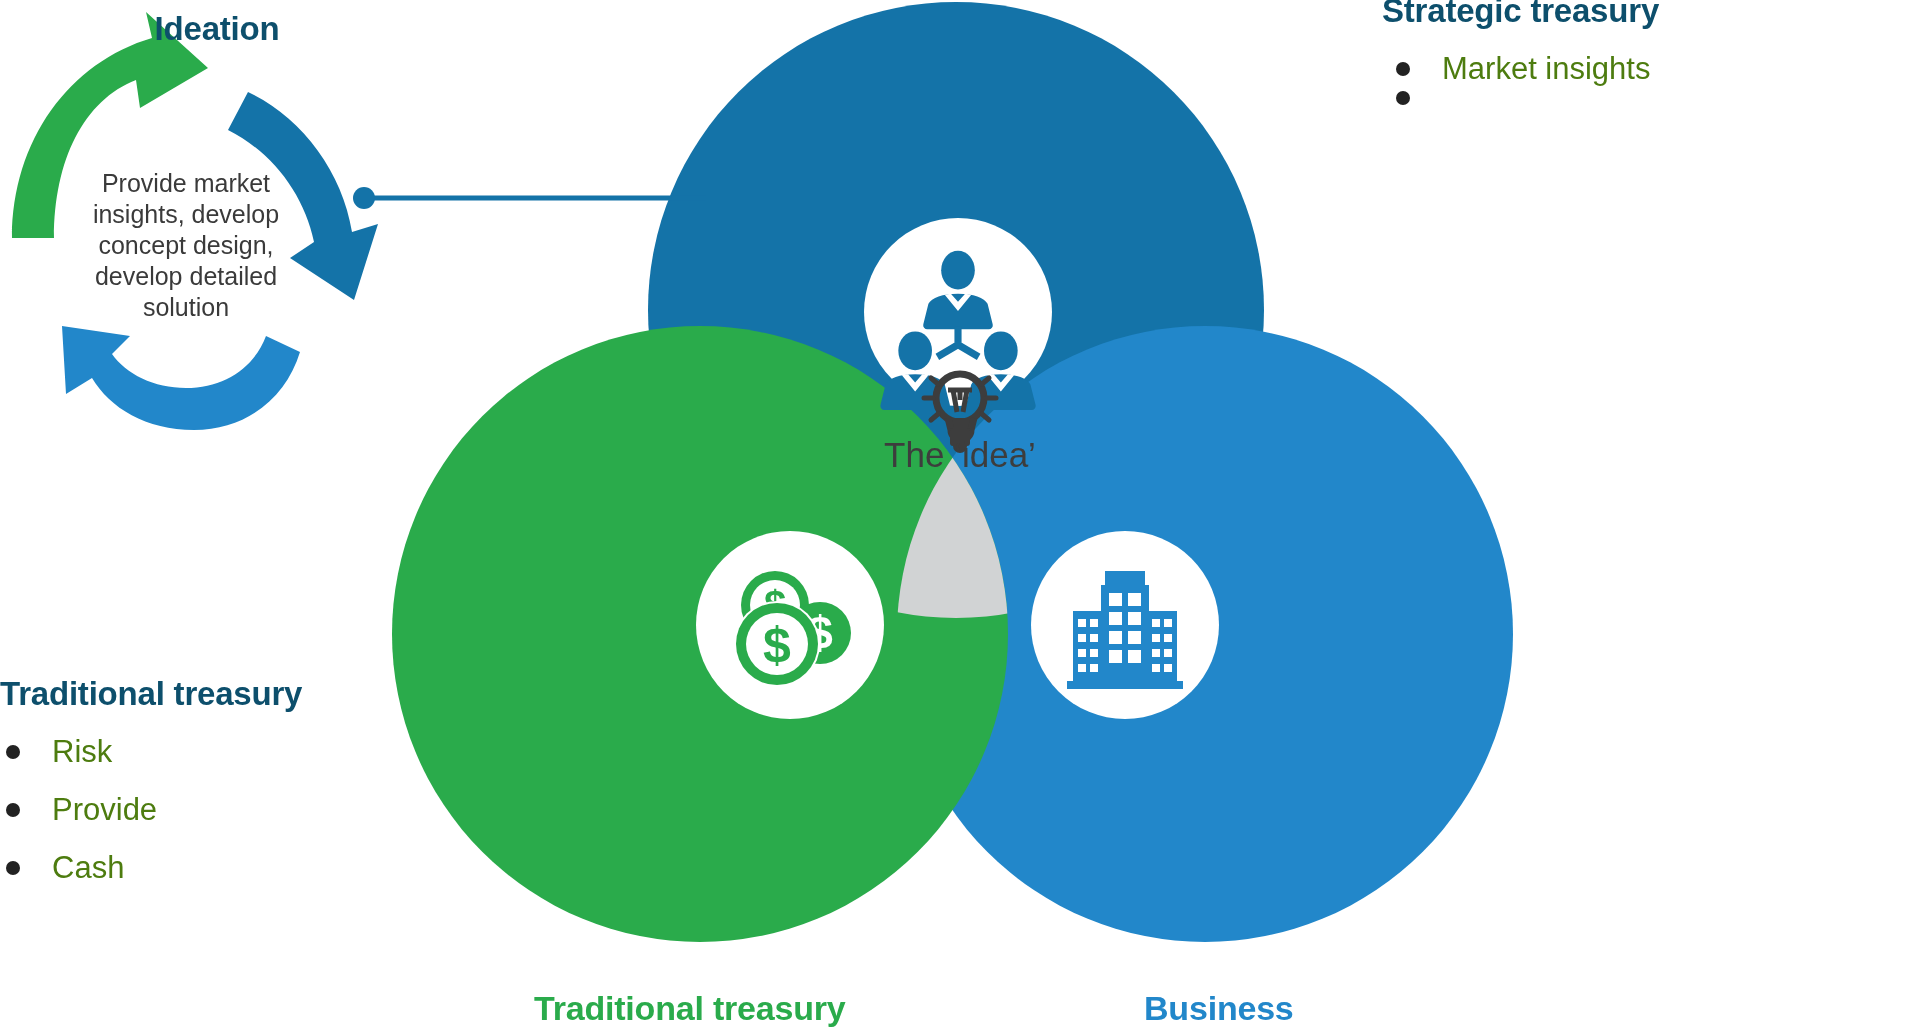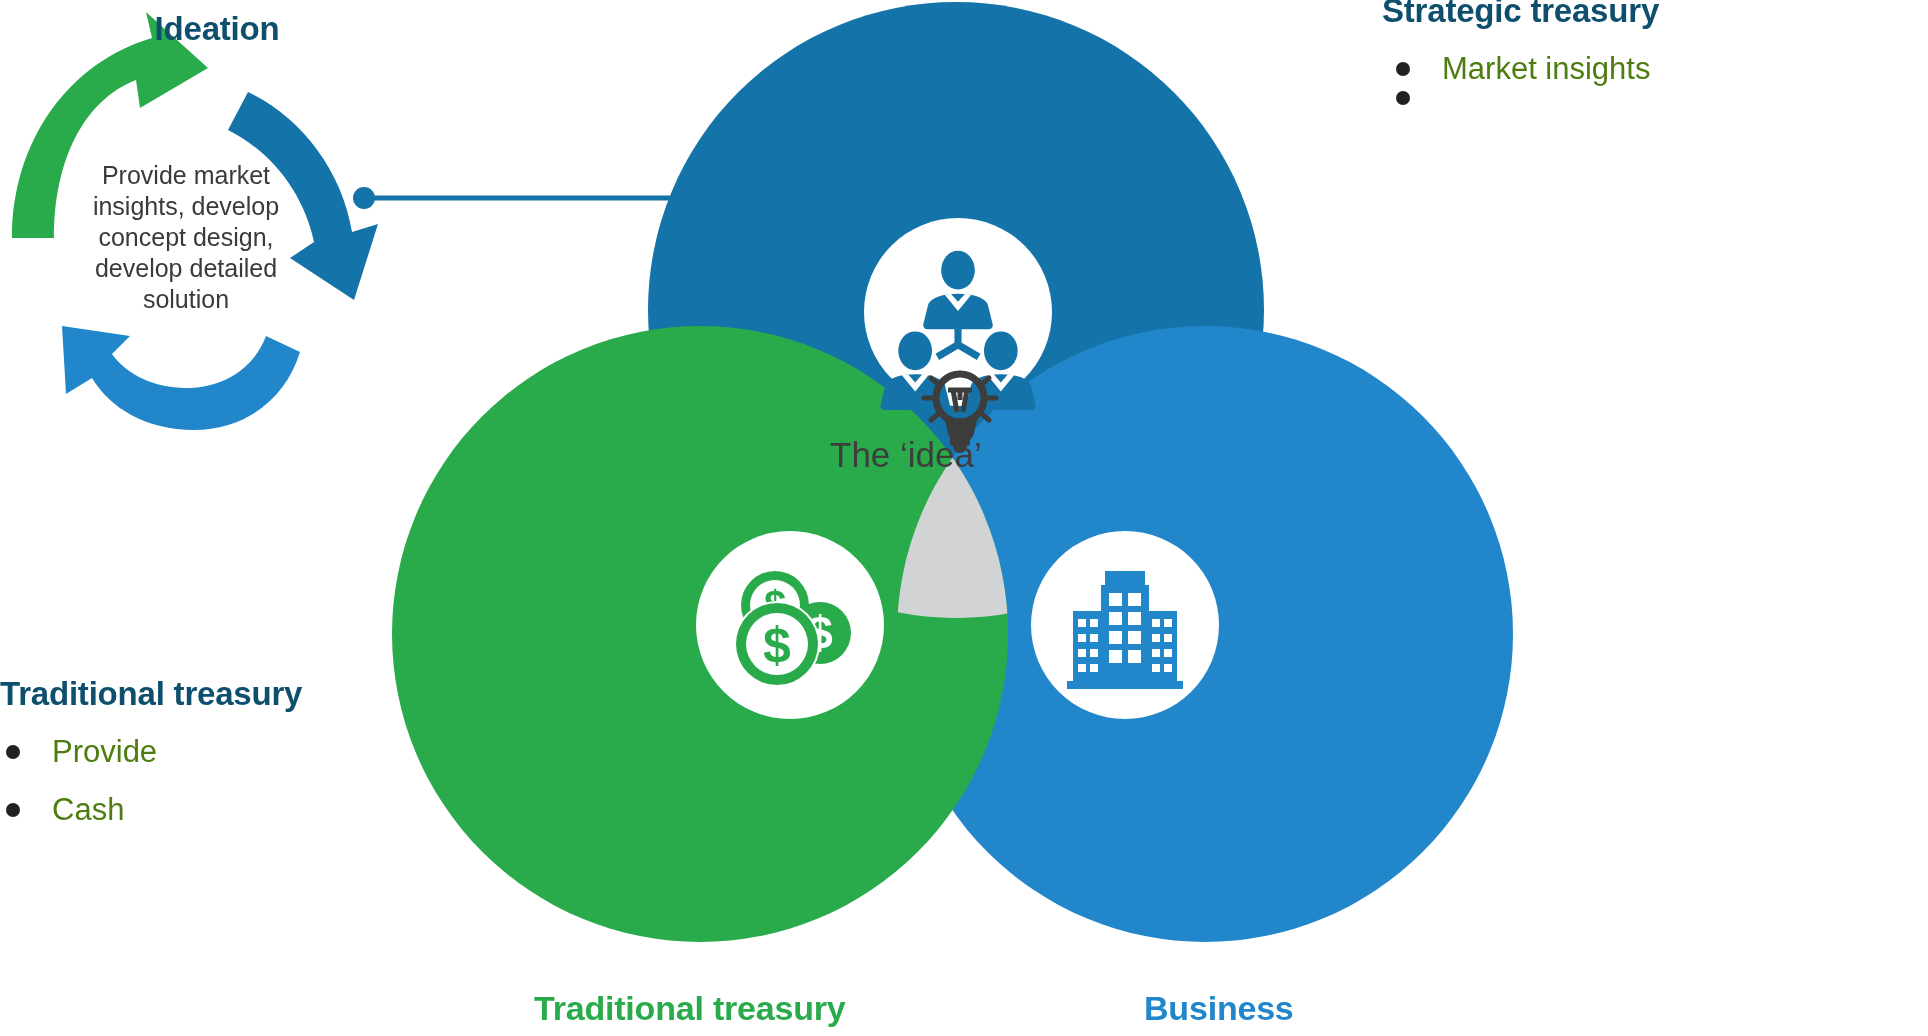--- a/index.html
+++ b/index.html
@@ -39,21 +39,21 @@
     text-align: center;
     font-size: 33px;
     font-weight: bold;
     color: #0d4f6c;
     letter-spacing: -0.2px;
     padding-left: 17px;
   }
   .cycle-caption {
     position: absolute;
     left: 72px;
-    top: 160px;
+    top: 168px;
     width: 228px;
     text-align: center;
     font-size: 25px;
     line-height: 31px;
     color: #3a3a3a;
   }
   .cycle-svg {
     position: absolute;
     left: 0;
     top: 0;
@@ -64,21 +64,21 @@
     position: absolute;
     left: 0px;
     top: 0px;
   }
 
   .idea-label {
     position: absolute;
     left: 830px;
     top: 435px;
     width: 260px;
-    text-align: left;
+    text-align: center;
     font-size: 35px;
     color: #3d3d3d;
   }
 
   
   .bottom-label {
     position: absolute;
     font-size: 34px;
     font-weight: bold;
     letter-spacing: -0.2px;
@@ -319,18 +319,19 @@
     <ul class="info-list">
       <li><span class="bullet"></span><span>Market insights</span></li>
       <li><span class="bullet"></span></li>
     </ul>
   </div>
 
 
   <div class="info-block" id="block-traditional">
     <div class="info-title">Traditional treasury</div>
     <ul class="info-list">
+      <li><span class="bullet"></span><span>Risk</span></li>
       <li><span class="bullet"></span><span>Provide</span></li>
       <li><span class="bullet"></span><span>Cash</span></li>
     </ul>
   </div>
 
 </div>
 
 </body></html>

